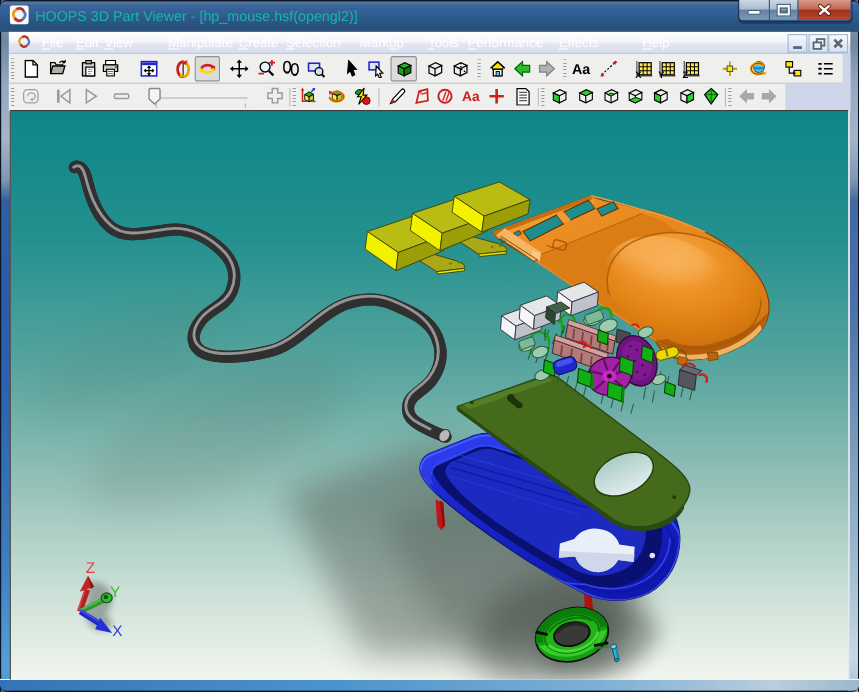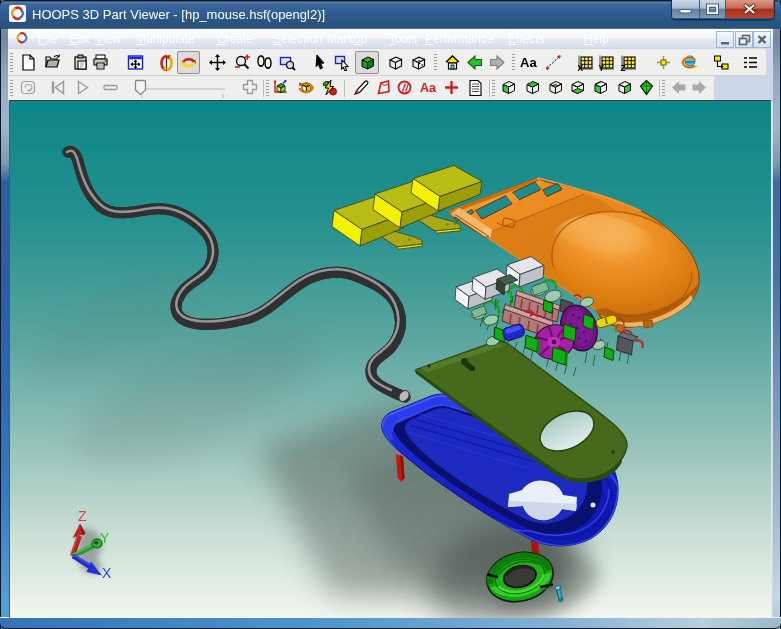--- a/index.html
+++ b/index.html
@@ -5,21 +5,21 @@
   html,body{margin:0;padding:0;width:781px;height:629px;overflow:hidden;}
   body{font-family:"Liberation Sans",sans-serif;position:relative;background:#0e1d33;}
   .abs{position:absolute;}
   
   #frame-left{left:0;top:0;width:9px;height:629px;background:linear-gradient(180deg,#54688a 0%,#7f94ae 3%,#70869f 6%,#93a7c0 12%,#a3b6c9 20%,#7f97b2 26%,#2f5f9e 29%,#2b5ca8 45%,#2e66b0 60%,#3b7cc0 80%,#56a0d8 97%,#3f85c0 100%);border-left:1px solid #0a1626;box-sizing:border-box;}
   #frame-right{left:771px;top:0;width:10px;height:629px;background:linear-gradient(90deg,#f0f4f6 0%,#c9d2da 20%,transparent 20%),linear-gradient(180deg,#54688a 0%,#7f94ae 3%,#70869f 6%,#93a7c0 12%,#a3b6c9 20%,#7f97b2 26%,#41699f 29%,#4a72a6 45%,#6f93b8 60%,#9cb8cc 80%,#c6d8e4 95%,#a8c0d2 100%);border-right:1px solid #0a1626;box-sizing:border-box;}
   #frame-bottom{left:0;top:617px;width:781px;height:12px;background:linear-gradient(180deg,#eef2f4 0%,#eef2f4 9%,transparent 9%),linear-gradient(90deg,#3573b6 0%,#4e94cc 40%,#7fb0d4 70%,#b9cede 90%,#9cb8cc 100%);border-bottom:1px solid #0a1626;box-sizing:border-box;border-bottom-left-radius:6px;border-bottom-right-radius:6px;}
   
   #titlebar{left:0;top:0;width:781px;height:29px;background:linear-gradient(180deg,#2d4d75 0%,#567a9f 5%,#3a659a 14%,#2f5d92 45%,#2a547f 75%,#27507c 100%);border-top:1px solid #0a1626;box-sizing:border-box;border-top-left-radius:6px;border-top-right-radius:6px;}
   #title-ico{left:9px;top:5px;width:17px;height:17px;background:#f7f9fb;border-radius:2px;}
-  #title-text{left:32px;top:7px;color:#ffffff;font-size:13px;letter-spacing:0px;}
+  #title-text{left:32px;top:7px;color:#14b8a6;font-size:13px;letter-spacing:0px;}
   #capgroup{left:671px;top:0;width:102px;height:19px;border:1px solid #16314e;border-top:none;border-bottom-left-radius:5px;border-bottom-right-radius:5px;overflow:hidden;box-shadow:inset 0 1px 0 rgba(255,255,255,0.55), 0 1px 1px rgba(20,40,70,0.5);}
   .capbtn{position:absolute;top:0;height:18px;box-sizing:border-box;}
   #btn-min{left:0px;width:28px;background:linear-gradient(180deg,#cdd9e5 0%,#a8bccf 45%,#64819f 52%,#7d9cba 100%);border-right:1px solid #3d5b7a;}
   #btn-max{left:28px;width:26px;background:linear-gradient(180deg,#cdd9e5 0%,#a8bccf 45%,#64819f 52%,#7d9cba 100%);border-right:1px solid #3d5b7a;}
   #btn-cls{left:54px;width:47px;background:linear-gradient(180deg,#d89a8a 0%,#c4694f 45%,#a52e1a 52%,#b84a30 100%);}
   
   #menubar{left:8px;top:28px;width:765px;height:21px;background:linear-gradient(180deg,#ffffff 0%,#f4f5f9 45%,#e3e6f0 55%,#dadef0 90%,#cdd3ea 100%);border-top:1px solid #5a6a7a;box-sizing:border-box;}
   .mi{position:absolute;top:32px;font-size:12px;color:#ffffff;}
   .mi u{text-decoration:underline;}
   .mdibtn{position:absolute;top:31px;width:18px;height:17px;background:linear-gradient(180deg,#f6f9fd 0%,#e3ebf7 55%,#d5e2f2 100%);border:1px solid #9fb6d1;box-sizing:border-box;}
@@ -70,23 +70,23 @@
       <g fill="none" stroke-width="2.6" stroke-linecap="round">
         <path d="M6.5,3.2 A4.3,4.3 0 0 1 12.6,5.2" stroke="#c03028"></path>
         <path d="M13.2,6.2 A4.3,4.3 0 0 1 11.8,12.2" stroke="#4880c8"></path>
         <path d="M10.6,13.3 A4.3,4.3 0 0 1 4.6,11.6" stroke="#c03028"></path>
         <path d="M3.8,10.4 A4.3,4.3 0 0 1 5.4,4.2" stroke="#e8a020"></path>
       </g>
     </svg></div>
 <div class="mi" style="left:38px"><u>F</u>ile</div>
 <div class="mi" style="left:69px"><u>E</u>dit</div>
 <div class="mi" style="left:95px"><u>V</u>iew</div>
-<div class="mi" style="left:136px"><u>M</u>anipulate</div>
+<div class="mi" style="left:153px"><u>M</u>anipulate</div>
 <div class="mi" style="left:217px"><u>C</u>reate</div>
-<div class="mi" style="left:273px"><u>S</u>election</div>
+<div class="mi" style="left:260px"><u>S</u>election</div>
 <div class="mi" style="left:327px">Mark<u>u</u>p</div>
 <div class="mi" style="left:389px"><u>T</u>ools</div>
 <div class="mi" style="left:425px"><u>P</u>erformance</div>
 <div class="mi" style="left:508px"><u>E</u>ffects</div>
 <div class="mi" style="left:584px"><u>H</u>elp</div>
 <div class="mdibtn" style="left:716px"><svg width="16" height="15">
       <rect x="4" y="10" width="8" height="2.5" fill="#5a6570"></rect>
     </svg></div>
 <div class="mdibtn" style="left:735px"><svg width="16" height="15">
       <rect x="6.5" y="3.5" width="7" height="6" fill="none" stroke="#5a6570" stroke-width="1.6"></rect>

